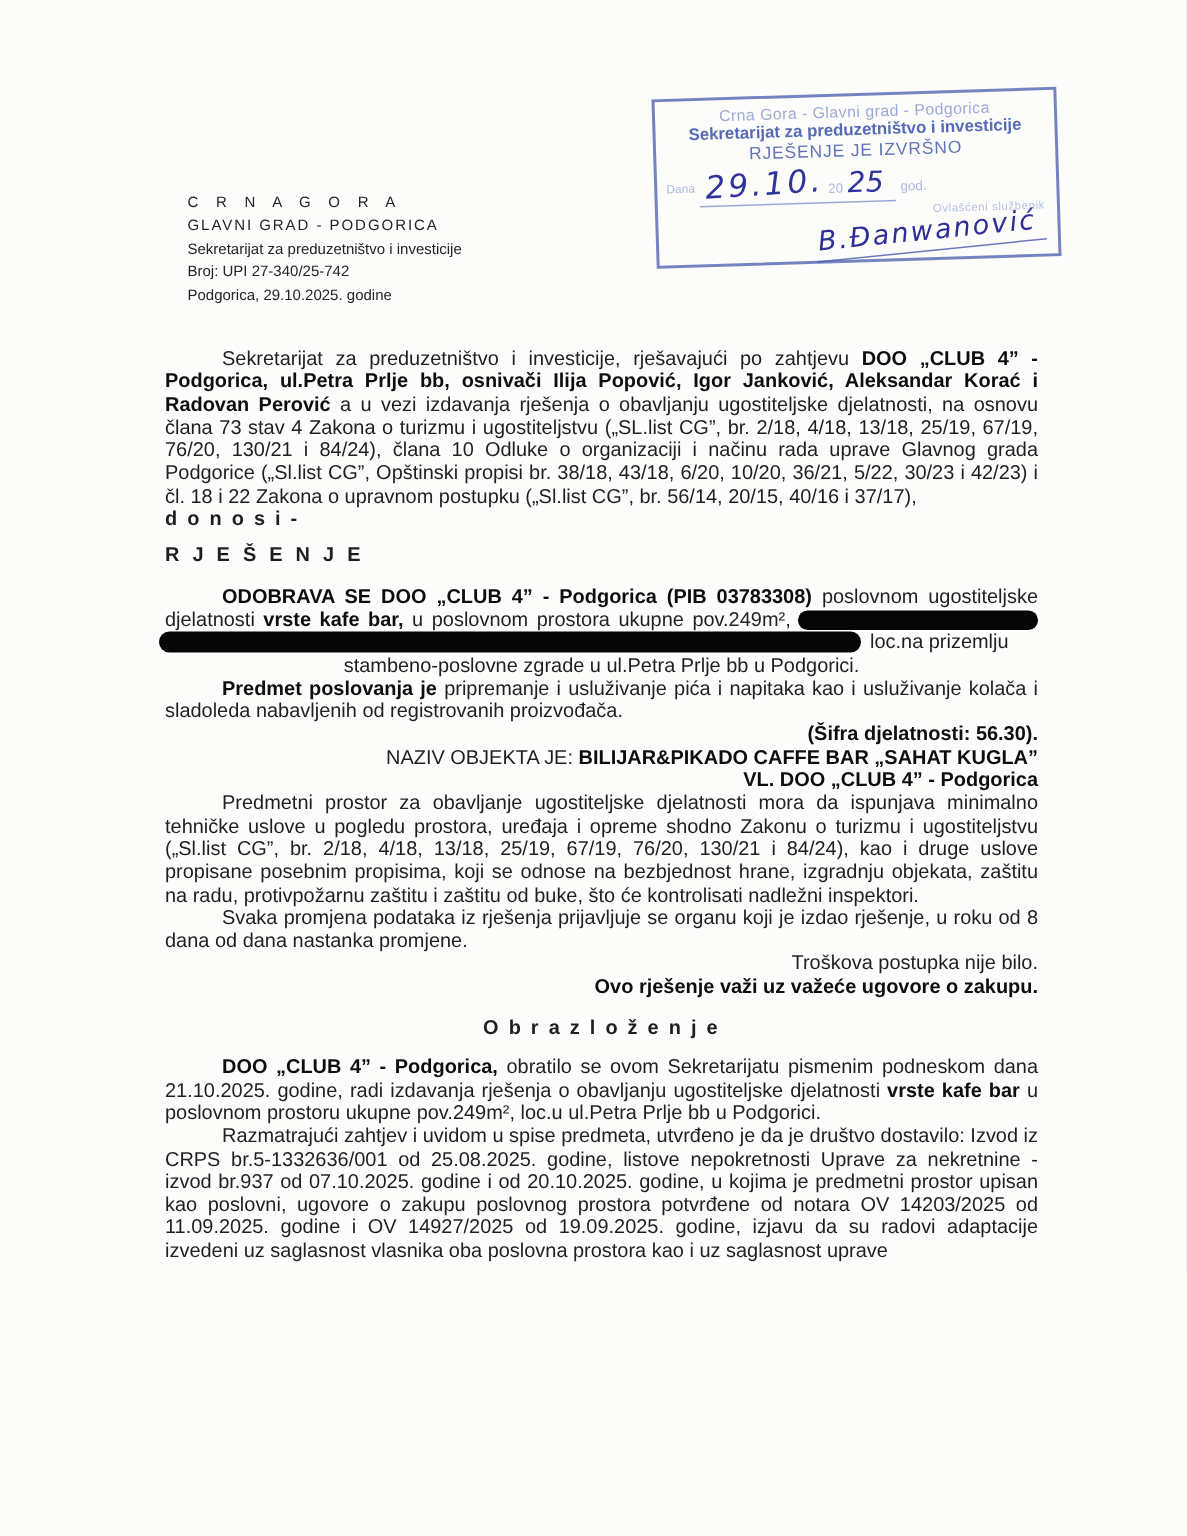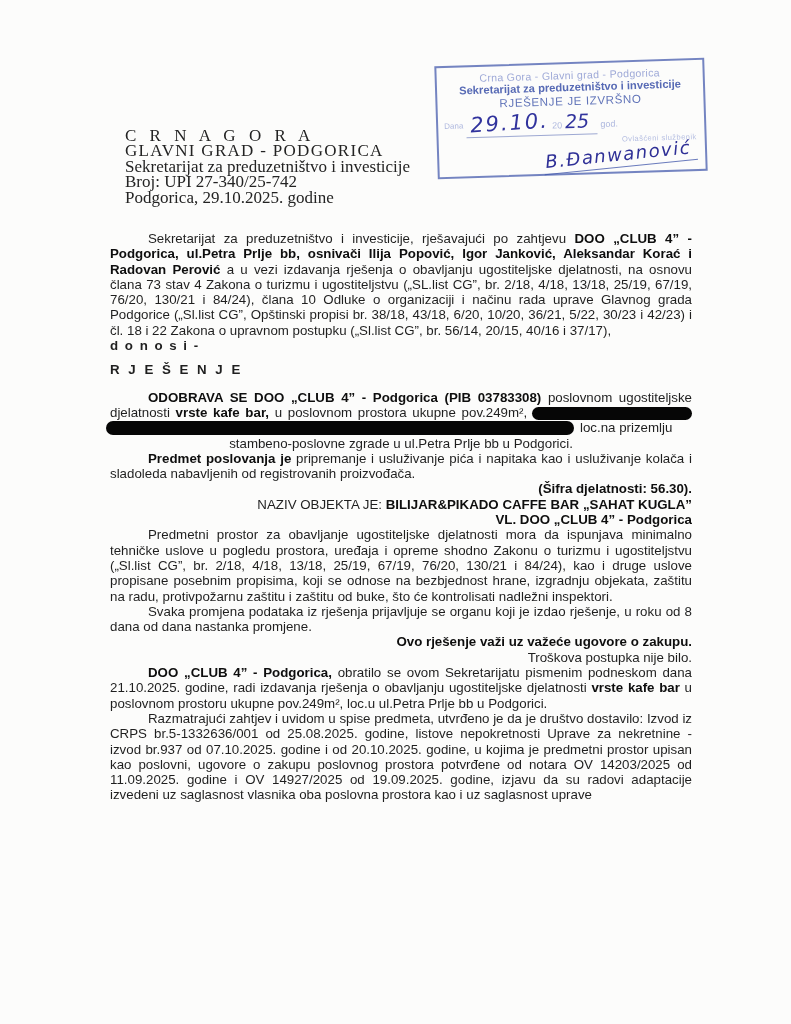--- a/index.html
+++ b/index.html
@@ -1,20 +1,20 @@
 <!DOCTYPE html>
 <html><head>
 <meta charset="utf-8">
 <style>
   html,body{margin:0;padding:0;background:#e8e8e8;}
   .page{position:relative;width:791px;height:1024px;background:#fcfcfb;
         font-family:"Liberation Sans",sans-serif;color:#1f1f1f;overflow:hidden;}
 
   
-  .hdr{position:absolute;left:125px;top:128px;font-size:17px;line-height:15.4px;color:#232323;font-family:Liberation Serif, serif;}
+  .hdr{position:absolute;left:125px;top:128px;font-size:10px;line-height:15.4px;color:#232323;}
   .hdr .l1{letter-spacing:4.5px;}
   .hdr .l2{letter-spacing:1.3px;}
 
   
   .stamp{position:absolute;left:436px;top:62px;width:254px;padding:5px 6px 4px;
          border:2.5px solid rgba(64,86,170,.72);transform:rotate(-1.8deg);
          background:rgba(255,255,255,0);}
   .stamp .s1{font-size:10.6px;text-align:center;letter-spacing:.3px;color:rgba(80,100,185,.55);}
   .stamp .s2{font-size:11.2px;text-align:center;font-weight:bold;color:rgba(58,80,168,.85);}
   .stamp .s3{font-size:11.6px;text-align:center;letter-spacing:.6px;margin-top:1px;color:rgba(62,85,170,.82);}
@@ -110,22 +110,23 @@
 
     <p class="single"><b>(Šifra djelatnosti: 56.30).</b></p>
 
     <p class="mt13 single"><span>NAZIV OBJEKTA JE: </span><b>BILIJAR&amp;PIKADO CAFFE BAR „SAHAT KUGLA”</b></p>
     <p class="single"><b>VL. DOO „CLUB 4” - Podgorica</b></p>
 
     <p class="mt13">Predmetni prostor za obavljanje ugostiteljske djelatnosti mora da ispunjava minimalno tehničke uslove u pogledu prostora, uređaja i opreme shodno Zakonu o turizmu i ugostiteljstvu („Sl.list CG”, br. 2/18, 4/18, 13/18, 25/19, 67/19, 76/20, 130/21 i 84/24), kao i druge uslove propisane posebnim propisima, koji se odnose na bezbjednost hrane, izgradnju objekata, zaštitu na radu, protivpožarnu zaštitu i zaštitu od buke, što će kontrolisati nadležni inspektori.</p>
 
     <p>Svaka promjena podataka iz rješenja prijavljuje se organu koji je izdao rješenje, u roku od 8 dana od dana nastanka promjene.</p>
 
+    <p class="single">Troškova postupka nije bilo.</p>
     <p class="single"><b>Ovo rješenje važi uz važeće ugovore o zakupu.</b></p>
-    <p class="single">Troškova postupka nije bilo.</p>
 
+    <div class="hcenter2">O b r a z l o ž e n j e</div>
 
     <p><b>DOO „CLUB 4” - Podgorica,</b><span> obratilo se ovom Sekretarijatu pismenim podneskom dana 21.10.2025. godine, radi izdavanja rješenja o obavljanju ugostiteljske djelatnosti </span><b>vrste kafe bar</b><span> u poslovnom prostoru ukupne pov.249m², loc.u ul.Petra Prlje bb u Podgorici.</span></p>
 
     <p>Razmatrajući zahtjev i uvidom u spise predmeta, utvrđeno je da je društvo dostavilo: Izvod iz CRPS br.5-1332636/001 od 25.08.2025. godine, listove nepokretnosti Uprave za nekretnine - izvod br.937 od 07.10.2025. godine i od 20.10.2025. godine, u kojima je predmetni prostor upisan kao poslovni, ugovore o zakupu poslovnog prostora potvrđene od notara OV 14203/2025 od 11.09.2025. godine i OV 14927/2025 od 19.09.2025. godine, izjavu da su radovi adaptacije izvedeni uz saglasnost vlasnika oba poslovna prostora kao i uz saglasnost uprave</p>
 
   </div>
 </div>
 
 </body></html>

